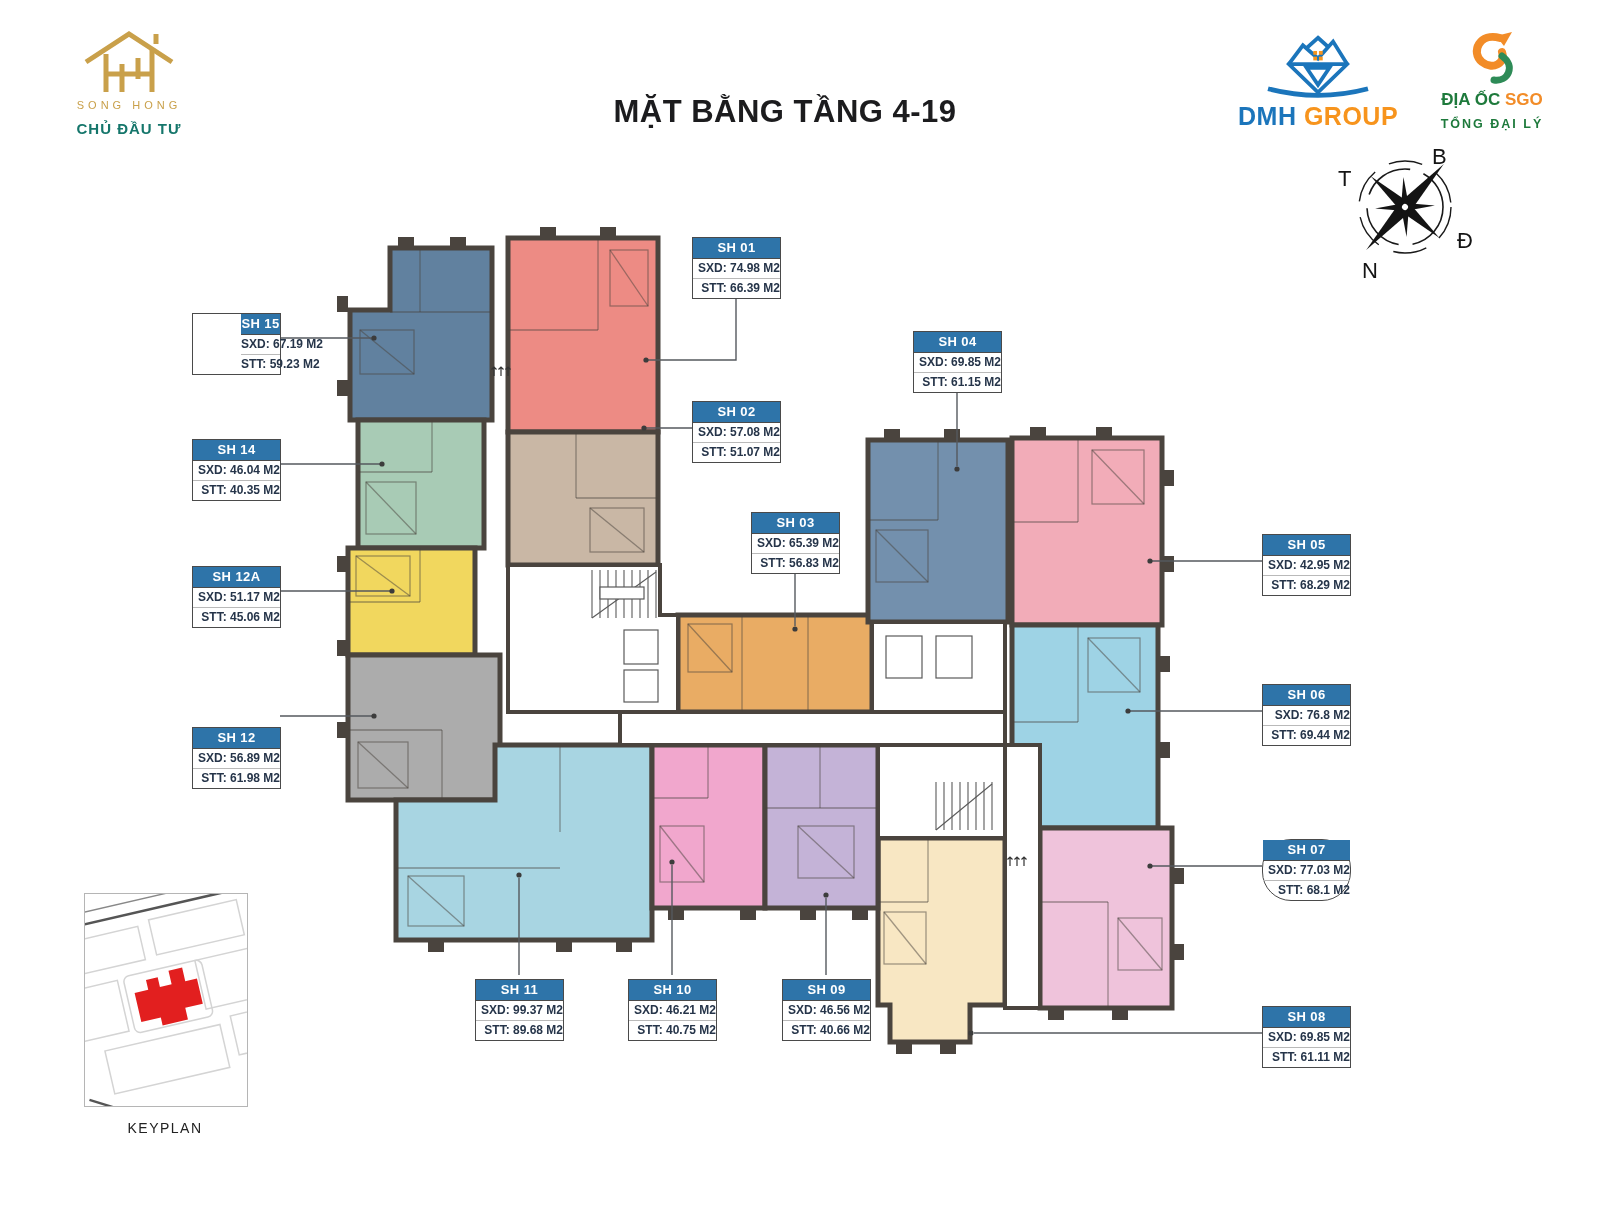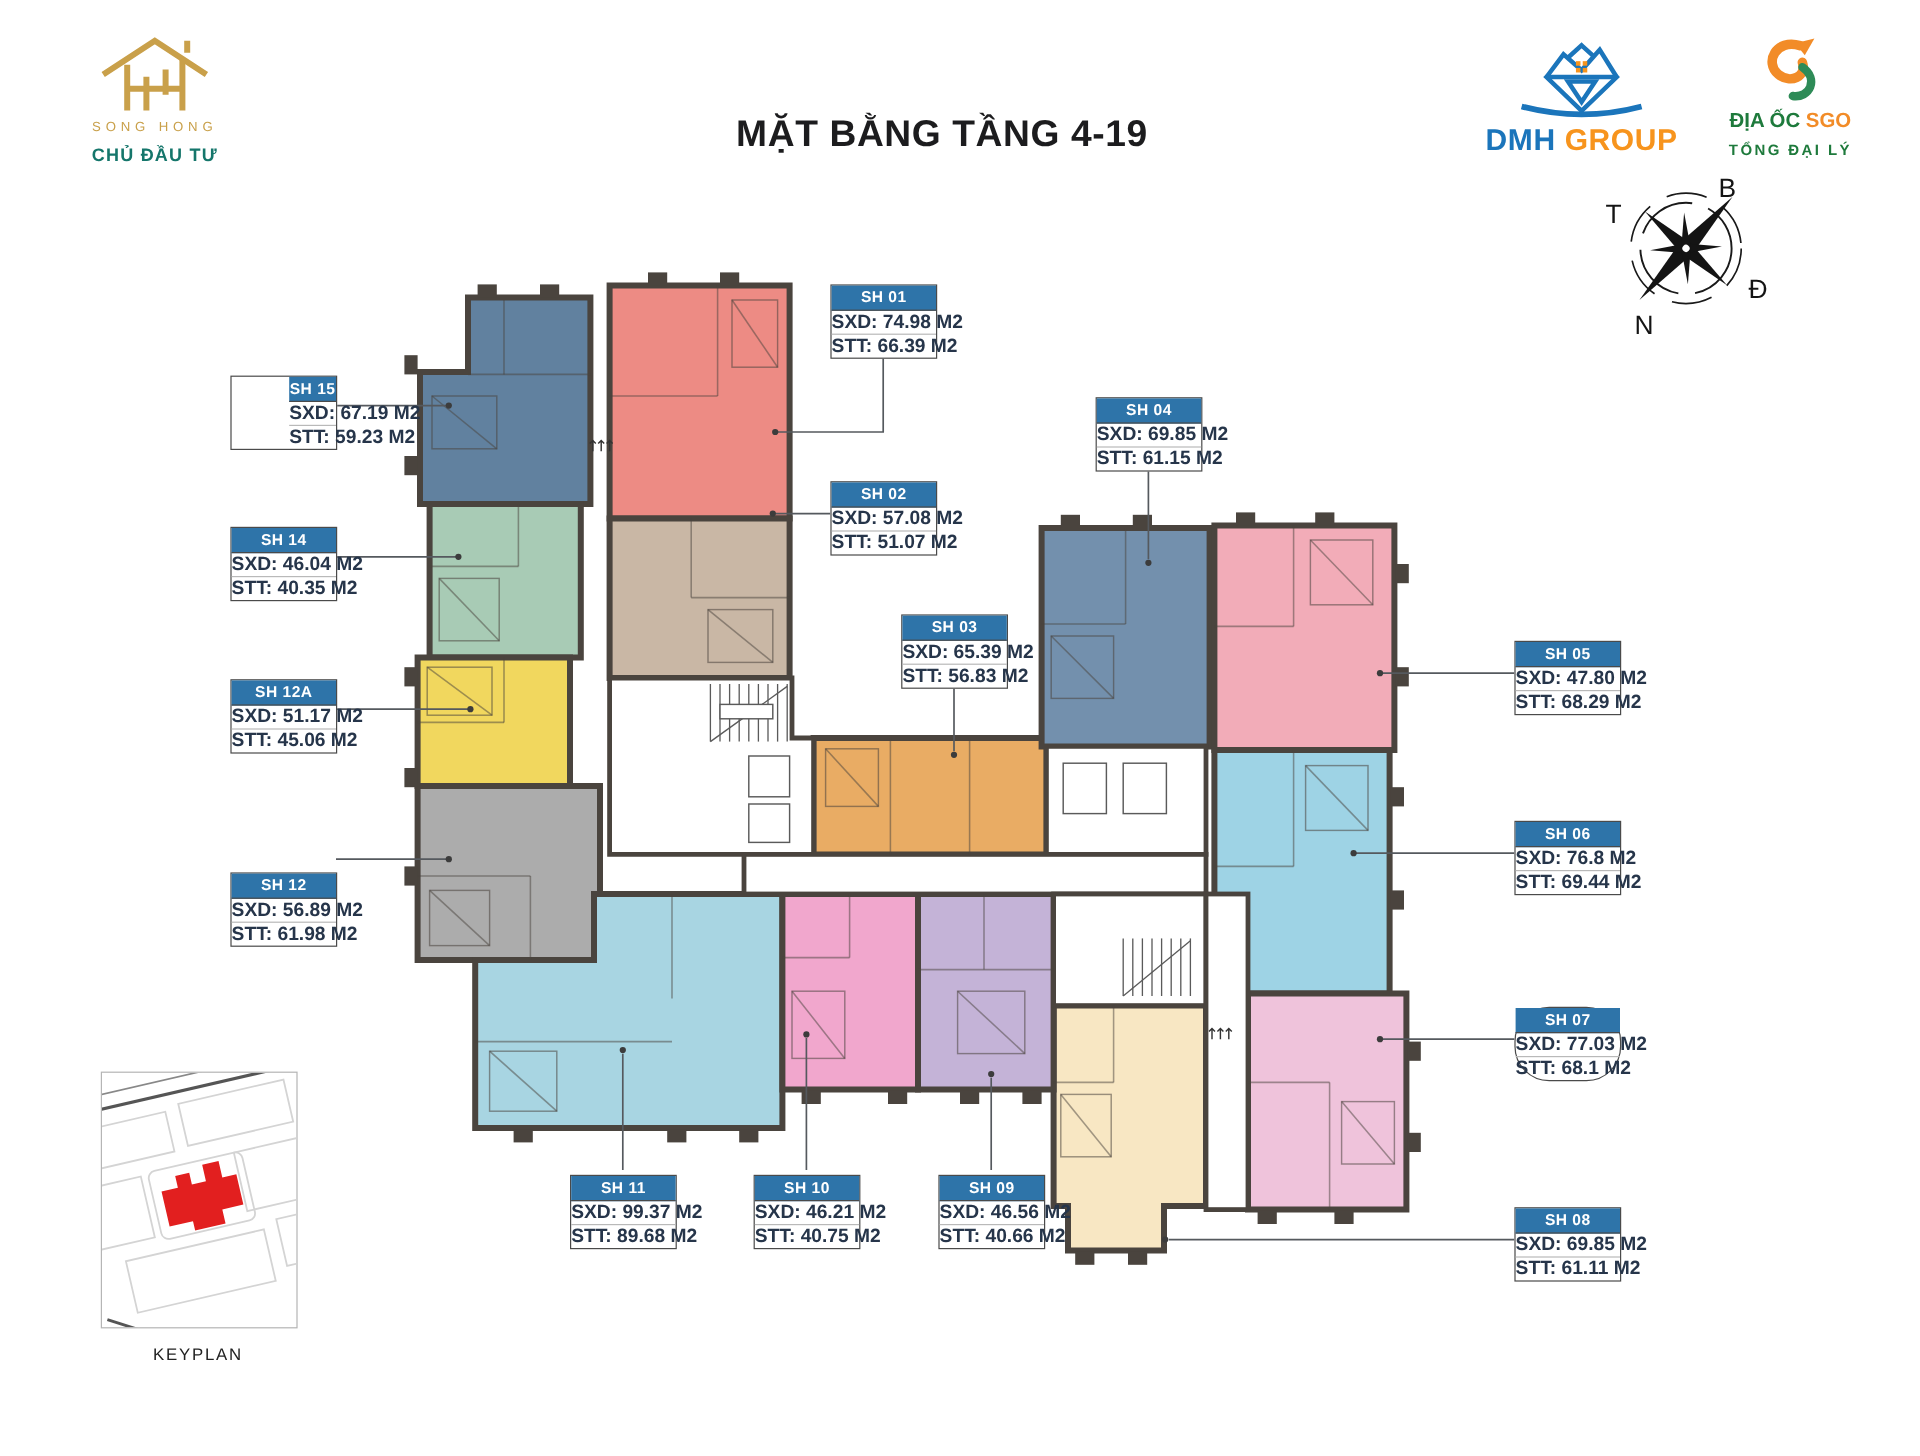--- a/index.html
+++ b/index.html
@@ -37,21 +37,21 @@
   .conn{stroke:var(--connector,#55595E);stroke-width:1.4;fill:none;}
   .conn-dot{fill:#3c3c3c;}
   .tick{fill:var(--wall,#4A443E);}
 
   
   #label-layer{position:absolute;left:0;top:4px;width:1600px;height:1213px;pointer-events:none;}
   .unit-label{position:absolute;width:89px;background:#fff;border:1px solid #4a4a4a;
     box-sizing:border-box;z-index:6;}
   .unit-label .hdr{background:var(--label-header,#2E74A9);color:#fff;font-weight:bold;
     font-size:13px;line-height:20px;text-align:center;border-bottom:1px solid #4a4a4a;letter-spacing:.4px;}
-  .unit-label .row{font-size:16px;font-weight:bold;color:var(--dark-text,#26354A);
+  .unit-label .row{font-size:12px;font-weight:bold;color:var(--dark-text,#26354A);
     text-align:right;line-height:19px;white-space:nowrap;}
   .unit-label .row + .row{border-top:1px solid #b9b9b9;}
 
   
   .keyplan-box{position:absolute;left:84px;top:893px;width:162px;height:212px;
     border:1px solid #b5b5b5;background:#fff;overflow:hidden;}
   .keyplan-caption{position:absolute;left:84px;top:1120px;width:162px;text-align:center;
     font-size:14px;color:#222;letter-spacing:1.5px;}
 </style>
 </head>
@@ -341,21 +341,21 @@
     <div class="row sxd">SXD: 65.39 M2</div>
     <div class="row stt">STT: 56.83 M2</div>
   </div>
     <div class="unit-label" style="left: 913px; top: 327px;">
     <div class="hdr">SH 04</div>
     <div class="row sxd">SXD: 69.85 M2</div>
     <div class="row stt">STT: 61.15 M2</div>
   </div>
     <div class="unit-label" style="left: 1262px; top: 530px;">
     <div class="hdr">SH 05</div>
-    <div class="row sxd">SXD: 47.80 M2</div>
+    <div class="row sxd">SXD: 42.95 M2</div>
     <div class="row stt">STT: 68.29 M2</div>
   </div>
     <div class="unit-label" style="left: 1262px; top: 680px;">
     <div class="hdr">SH 06</div>
     <div class="row sxd">SXD: 76.8 M2</div>
     <div class="row stt">STT: 69.44 M2</div>
   </div>
     <div class="unit-label" style="left: 1262px; top: 835px; border-radius: 29px;">
     <div class="hdr">SH 07</div>
     <div class="row sxd">SXD: 77.03 M2</div>

